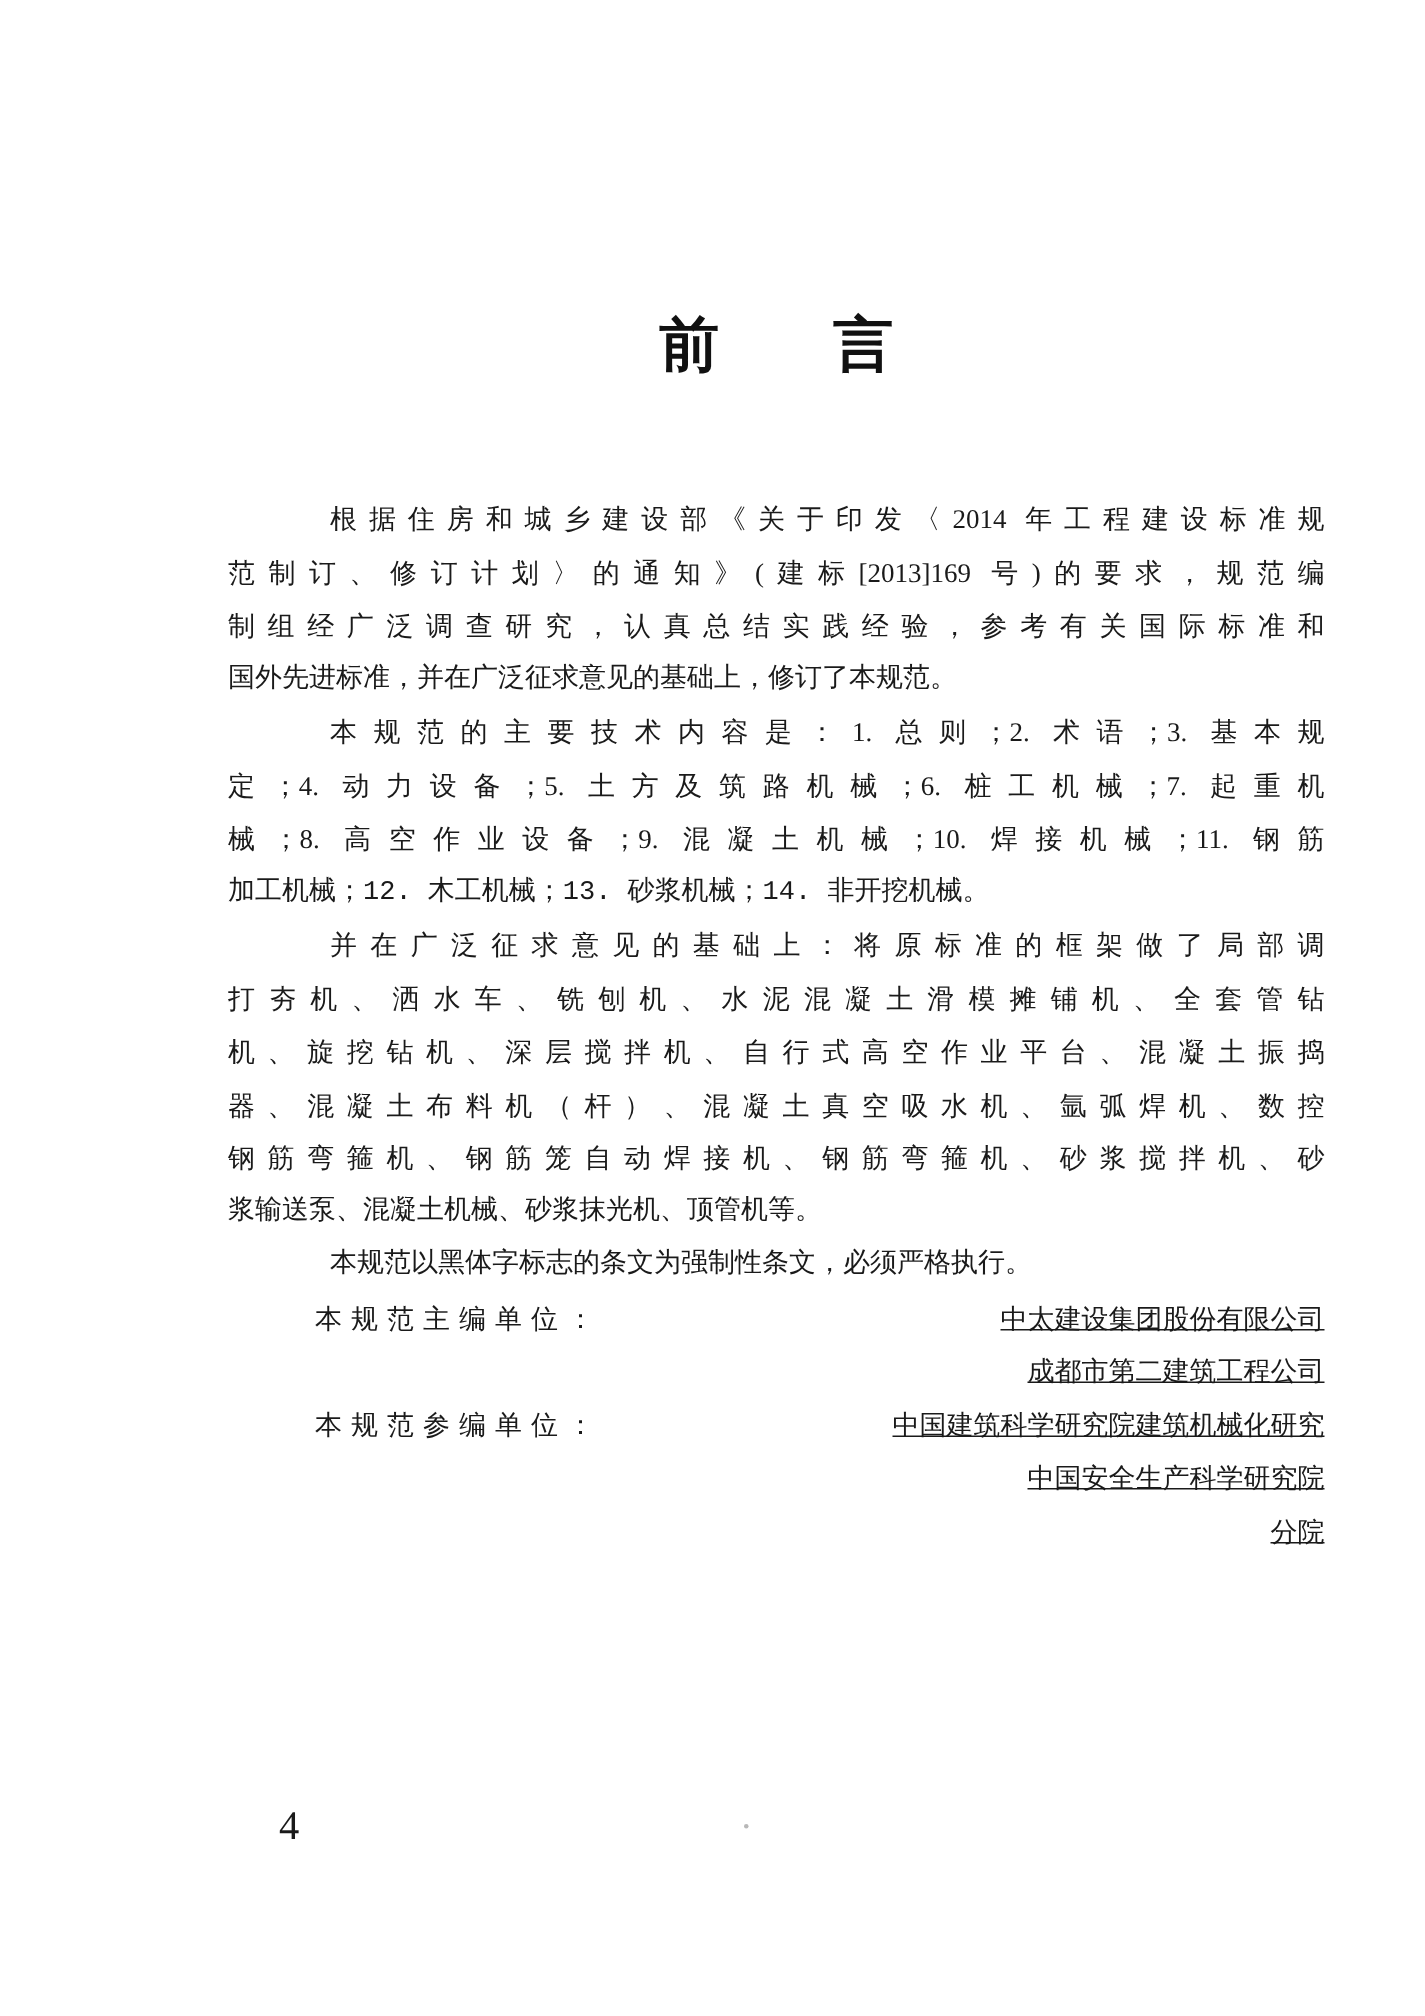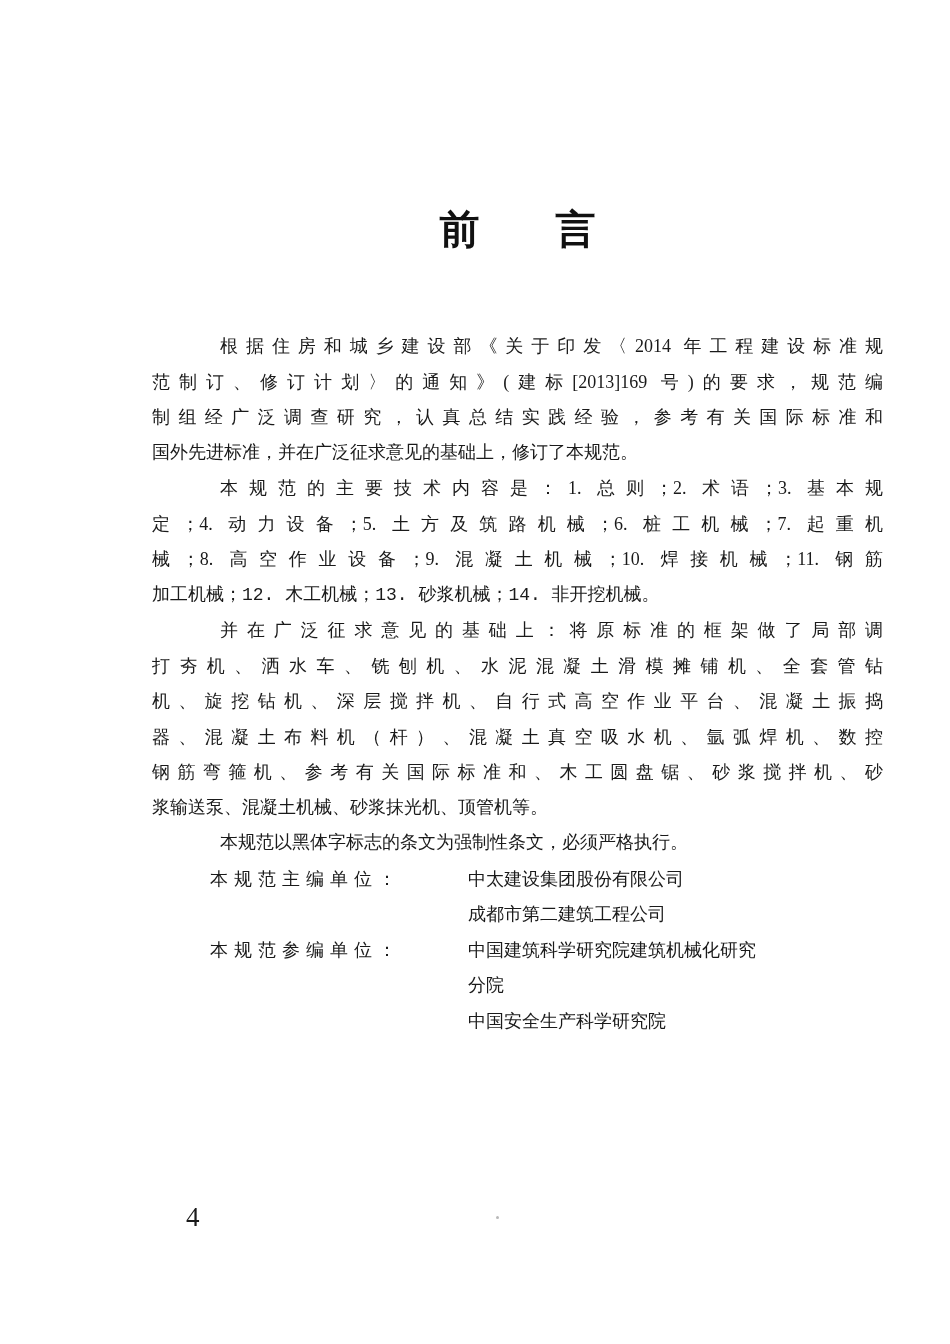--- a/index.html
+++ b/index.html
@@ -52,22 +52,23 @@
   .unit-row { display: flex; }
   .unit-label {
     flex: 0 0 316px;
     box-sizing: border-box;
     padding-left: 58px;
     letter-spacing: 6px;
     white-space: nowrap;
   }
   .unit-lines { flex: 1 1 auto; }
   .unit-lines .line {
-    text-align: left;
+    text-align: right;
     text-align-last: auto;
+    text-decoration: underline;
   }
   .page-number {
     position: absolute;
     left: 186px;
     top: 1201px;
     font-size: 27px;
     line-height: 32px;
     color: #1a1a1a;
   }
   .speck {
@@ -105,43 +106,43 @@
       <div class="line">定；4. 动力设备；5. 土方及筑路机械；6. 桩工机械；7. 起重机</div>
       <div class="line">械；8. 高空作业设备；9. 混凝土机械；10. 焊接机械；11. 钢筋</div>
       <div class="line last">加工机械；12. 木工机械；13. 砂浆机械；14. 非开挖机械。</div>
     </div>
 
     <div class="para">
       <div class="line indent">并在广泛征求意见的基础上：将原标准的框架做了局部调</div>
       <div class="line">打夯机、洒水车、铣刨机、水泥混凝土滑模摊铺机、全套管钻</div>
       <div class="line">机、旋挖钻机、深层搅拌机、自行式高空作业平台、混凝土振捣</div>
       <div class="line">器、混凝土布料机（杆）、混凝土真空吸水机、氩弧焊机、数控</div>
-      <div class="line">钢筋弯箍机、参考有关国际标准和、木工圆盘锯、砂浆搅拌机、砂</div>
+      <div class="line">钢筋弯箍机、钢筋笼自动焊接机、钢筋弯箍机、砂浆搅拌机、砂</div>
       <div class="line last">浆输送泵、混凝土机械、砂浆抹光机、顶管机等。</div>
     </div>
 
     <div class="para">
       <div class="line indent last">本规范以黑体字标志的条文为强制性条文，必须严格执行。</div>
     </div>
 
 
     <div class="unit-row">
       <div class="unit-label">本规范主编单位：</div>
       <div class="unit-lines">
         <div class="line">中太建设集团股份有限公司</div>
         <div class="line">成都市第二建筑工程公司</div>
       </div>
     </div>
 
     <div class="unit-row">
       <div class="unit-label">本规范参编单位：</div>
       <div class="unit-lines">
         <div class="line">中国建筑科学研究院建筑机械化研究</div>
+        <div class="line">中国安全生产科学研究院</div>
         <div class="line">分院</div>
-        <div class="line">中国安全生产科学研究院</div>
       </div>
     </div>
 
   </div>
 
   <div class="page-number">4</div>
 
   <div class="speck"></div>
 
 </div>

